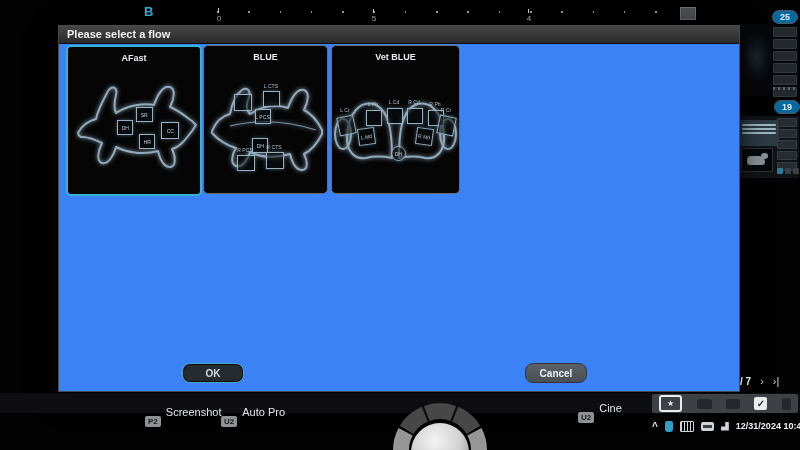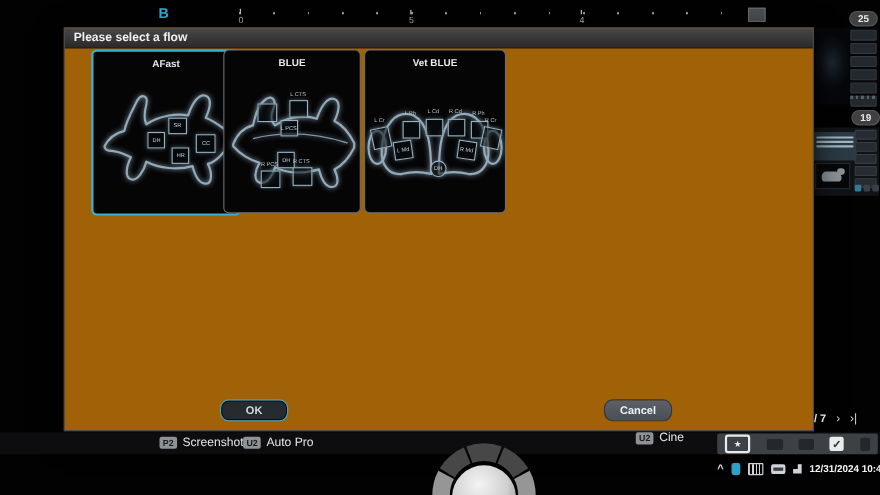--- a/index.html
+++ b/index.html
@@ -6,21 +6,21 @@
   #stage{position:relative;width:800px;height:450px;background:#020202;overflow:hidden;
          font-family:"Liberation Sans",sans-serif;color:#ddd;}
   .abs{position:absolute;}
   
   .mode-b{left:144px;top:4px;color:#2fb4d8;font-size:13px;font-weight:bold;}
   .ruler-dots{left:217px;top:11px;width:470px;height:2px;
     background:repeating-linear-gradient(90deg,#9aa0a4 0 1.5px,transparent 1.5px 31.3px);}
   .tick{width:1px;background:#cfd4d8;}
   .ruler-lbl{top:14px;color:#b8bec2;font-size:8px;transform:translateX(-50%);}
   .mini-slider{left:680px;top:7px;width:14px;height:11px;background:#4c4f52;border:1px solid #6a6e72;}
-  .pill{background:#404040;border:1px solid #55585b;border-radius:8px;color:#e6e9eb;
+  .pill{background:#0369a1;border:1px solid #55585b;border-radius:8px;color:#e6e9eb;
         font-size:9px;font-weight:bold;padding:1px 7px;line-height:10px;}
   
   .panel-a{left:737px;top:25px;width:62px;height:70px;background:#05070a;}
   .us-fan{left:2px;top:6px;width:34px;height:52px;border-radius:50%;
     background:radial-gradient(closest-side,#1d2730 0%,#0c1116 60%,transparent 100%);}
   .ctrl-col{right:2px;top:2px;width:24px;display:flex;flex-direction:column;gap:2px;}
   .ctrl-row{height:8px;background:#23282d;border-radius:1px;border:1px solid #32383d;}
   .dot-row{left:36px;top:62px;width:24px;height:3px;
     background:repeating-linear-gradient(90deg,#5a6065 0 2px,transparent 2px 5px);}
   .panel-b{left:737px;top:116px;width:62px;height:62px;background:#111417;}
@@ -28,48 +28,48 @@
   .info-line{height:2px;background:#9fb6c2;margin:2px 1px;border-radius:1px;}
   .thumb-dog{left:4px;top:32px;width:30px;height:22px;background:#06080a;border:1px solid #2a2f34;}
   .dog-blob{left:5px;top:7px;width:18px;height:9px;background:#8a9298;border-radius:5px 7px 4px 4px;}
   .dog-head{left:19px;top:4px;width:7px;height:6px;background:#8a9298;border-radius:3px;}
   .pb-col{right:2px;top:2px;width:20px;display:flex;flex-direction:column;gap:2px;}
   .pb-row{height:7px;background:#262c31;border:1px solid #363c42;border-radius:1px;}
   .pb-foot{left:40px;top:52px;display:flex;gap:2px;}
   .pb-sq{width:6px;height:6px;border-radius:1px;background:#3a4046;}
   .pb-sq.teal{background:#2d7b96;}
   
-  .dialog{left:58px;top:25px;width:680px;height:365px;background:#a16207;
+  .dialog{left:58px;top:25px;width:680px;height:365px;background:#3b82f6;
     border:1px solid #474a4d;box-shadow:0 6px 24px rgba(0,0,0,.85);}
   .dlg-title{left:0;top:0;right:0;height:17px;background:linear-gradient(#474747,#2a2a2a);
     border-bottom:1px solid #0c0c0c;color:#f0f0f0;font-size:11px;font-weight:bold;
     line-height:17px;padding-left:8px;}
   .card{top:19px;height:147px;background:#050506;border:1px solid #6a6e72;border-radius:5px;}
   .card.sel{border:2px solid #35b2d8;}
   .card-title{left:0;right:0;top:6px;text-align:center;color:#e8ecee;font-size:9px;font-weight:bold;}
   .illus{left:0;top:0;width:100%;height:100%;}
   .site{border:1px solid #9ab2c0;background:rgba(10,14,18,.55);
     box-shadow:0 0 4px rgba(140,175,200,.45);display:flex;align-items:center;justify-content:center;}
   .site-lbl{color:#c2cdd4;font-size:6px;transform:scale(.85);white-space:nowrap;}
   .lbl-above{color:#b4c0c8;font-size:6px;transform:translateX(-50%) scale(.85);white-space:nowrap;}
   .site.round{border-radius:50%;}
   .btn{height:18px;border-radius:8px;font-size:10px;font-weight:bold;display:flex;
     align-items:center;justify-content:center;cursor:pointer;}
-  .btn-ok{left:141px;top:337px;width:60px;background:#262b30;border:1px solid #49a8c8;
+  .btn-ok{left:123px;top:337px;width:60px;background:#262b30;border:1px solid #49a8c8;
     box-shadow:0 0 0 1px #0a0a0a inset;color:#d6dadd;}
-  .btn-cancel{left:490px;top:337px;width:60px;background:linear-gradient(#5b6167,#494f55);
+  .btn-cancel{left:466px;top:337px;width:60px;background:linear-gradient(#5b6167,#494f55);
     border:1px solid #33373b;color:#eef1f3;}
   
   .pag{left:740px;top:375px;display:flex;gap:9px;align-items:center;color:#e4e8ea;}
   .pag .num{font-size:10px;font-weight:bold;}
   .pag .arr{font-size:11px;color:#cfd4d8;cursor:pointer;}
   .bottombar{left:0;top:393px;width:800px;height:20px;background:#0d0d0f;}
   .softkey{display:flex;align-items:center;gap:5px;}
   .keybadge{background:#8e9296;color:#1a1a1a;font-size:8px;font-weight:bold;
-    border-radius:2px;padding:1px 3px;line-height:9px;}
+    border-radius:2px;padding:1px 3px;line-height:9px;margin-top:20px;}
   .sk-lbl{color:#e2e6e8;font-size:11px;}
   .toolbar{left:652px;top:394px;width:146px;height:19px;background:#3d4145;border-radius:2px;
     display:flex;align-items:center;justify-content:space-around;}
   .tb-active{width:19px;height:13px;border:2px solid #e9eced;border-radius:3px;
     display:flex;align-items:center;justify-content:center;color:#e9eced;font-size:8px;cursor:pointer;}
   .tb-dim{background:#24282c;border-radius:2px;cursor:pointer;}
   .tb-check{width:13px;height:13px;background:#e9eced;border-radius:2px;color:#2a2e32;
     font-size:10px;font-weight:bold;display:flex;align-items:center;justify-content:center;cursor:pointer;}
   
   .trackball{left:392px;top:388px;width:96px;height:62px;overflow:hidden;}
@@ -134,21 +134,21 @@
     <div class="abs pb-foot">
       <div class="pb-sq teal"></div>
       <div class="pb-sq"></div>
       <div class="pb-sq"></div>
     </div>
   </div>
 
   <div class="abs dialog">
     <div class="abs dlg-title">Please select a flow</div>
 
-    <div class="abs card sel" style="left:24px;width:132px;">
+    <div class="abs card sel" style="left:7px;width:132px;">
       <svg class="abs illus" viewBox="0 0 132 147">
         <defs>
             <filter id="glow1" x="-30%" y="-30%" width="160%" height="160%">
           <feGaussianBlur stdDeviation="2.2" result="b"></feGaussianBlur>
           <feMerge>
                 <feMergeNode in="b"></feMergeNode>
                 <feMergeNode in="SourceGraphic"></feMergeNode>
               </feMerge>
             </filter>
           </defs>

